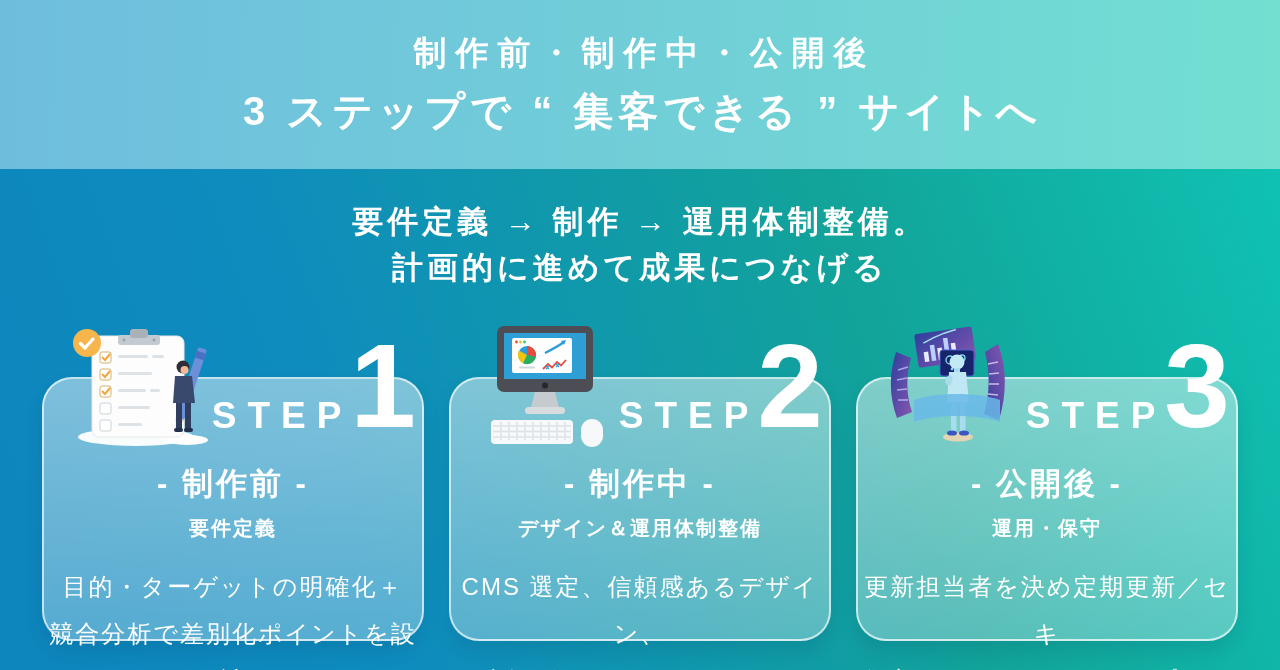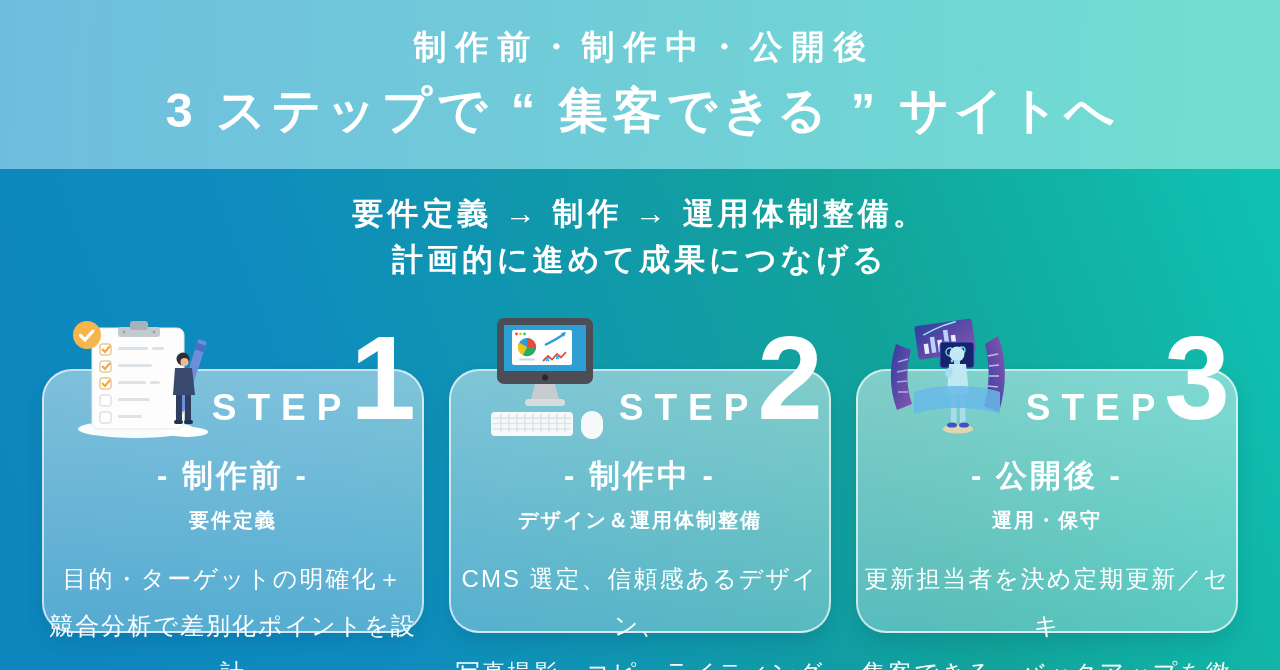--- a/index.html
+++ b/index.html
@@ -3,25 +3,25 @@
 <meta charset="utf-8">
 <style>
   html,body{margin:0;padding:0;}
   body{font-family:"Liberation Sans","DejaVu Sans",sans-serif;}
   .canvas{position:relative;width:1280px;height:670px;overflow:hidden;color:#fff;}
 
   
   .band{height:169px;background:linear-gradient(92deg,#6fbdde 0%,#72dfd1 100%);
         display:flex;flex-direction:column;align-items:center;justify-content:center;gap:8px;}
   .band-line1{font-size:33px;font-weight:bold;letter-spacing:9px;text-indent:9px;}
-  .band-line2{font-size:49px;font-weight:bold;letter-spacing:5px;text-indent:5px;}
+  .band-line2{font-size:40px;font-weight:bold;letter-spacing:5px;text-indent:5px;}
 
   
   .main{height:501px;background:linear-gradient(70deg,#0d85bd 0%,#0e8cbe 28%,#12a39a 68%,#0fc2b2 100%);}
-  .lead{padding-top:22px;text-align:center;font-weight:bold;font-size:31px;line-height:46px;letter-spacing:4px;}
+  .lead{padding-top:30px;text-align:center;font-weight:bold;font-size:31px;line-height:46px;letter-spacing:4px;}
 
   
   .cards{display:flex;gap:25px;padding:0 42px;margin-top:86px;}
   .card{position:relative;flex:1;height:264px;border-radius:30px;
         background:linear-gradient(180deg,rgba(255,255,255,0.47),rgba(255,255,255,0.30));
         border:2px solid rgba(255,255,255,0.65);
         box-shadow:0 10px 18px rgba(0,40,70,0.12);
         box-sizing:border-box;text-align:center;}
   .icon-wrap{position:absolute;left:22px;top:-57px;width:152px;height:128px;pointer-events:none;}
   .icon-wrap svg{width:100%;height:100%;display:block;}

